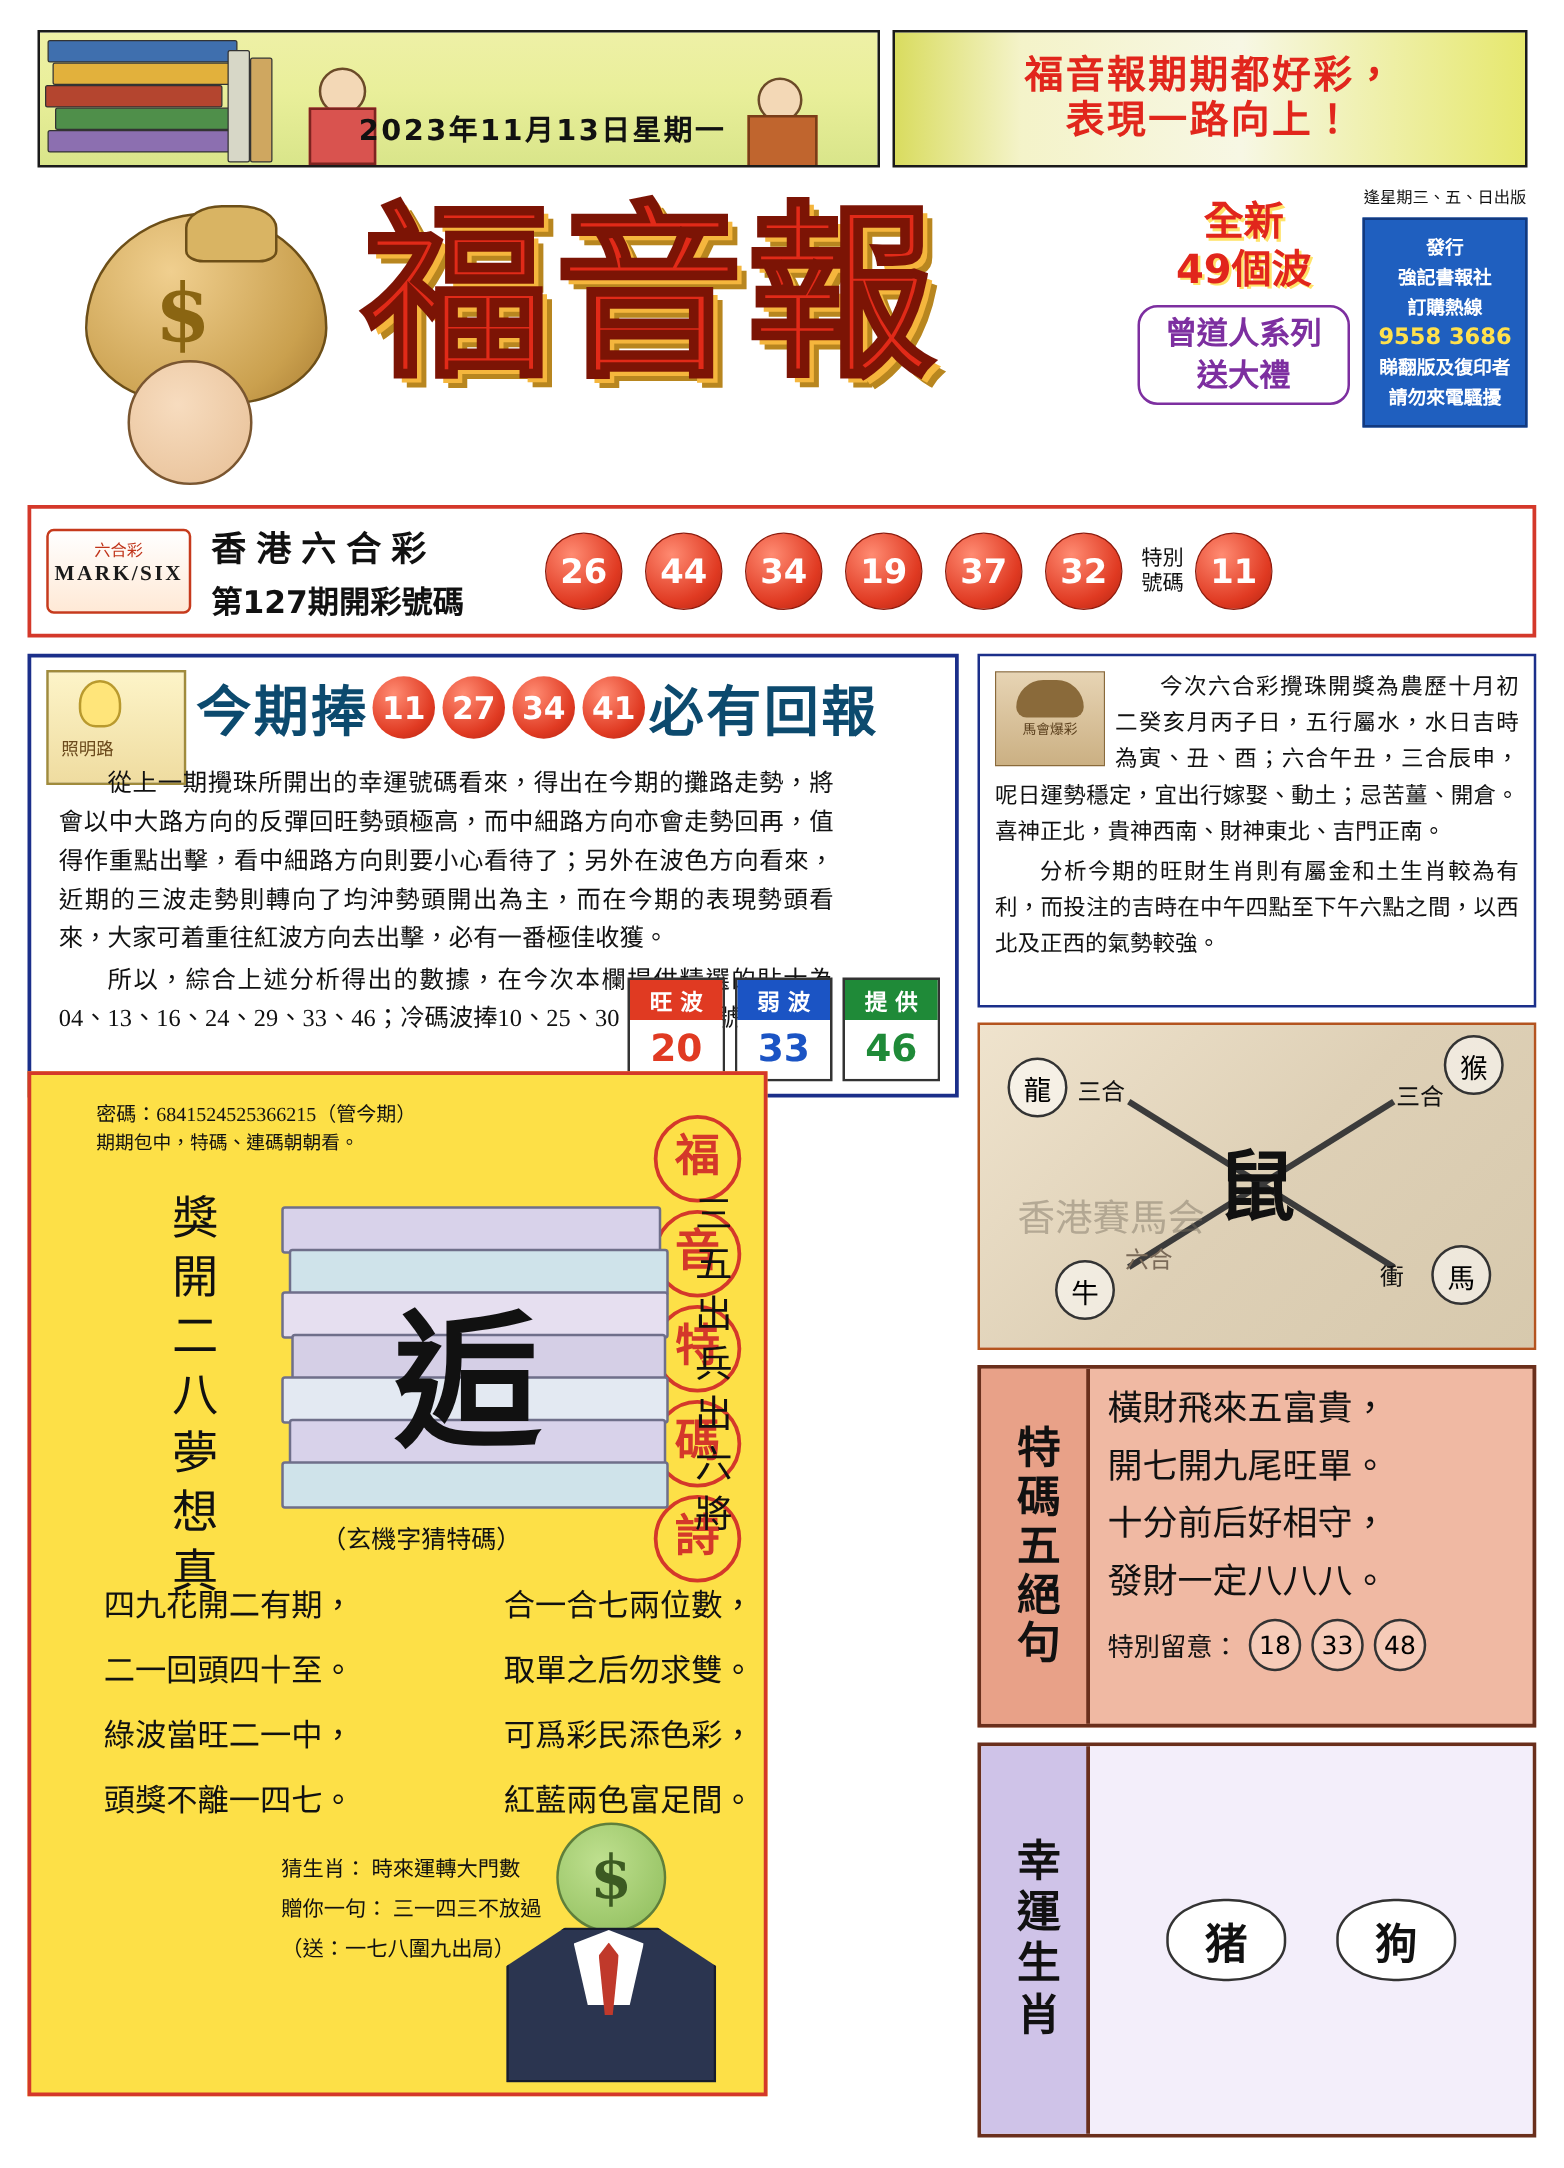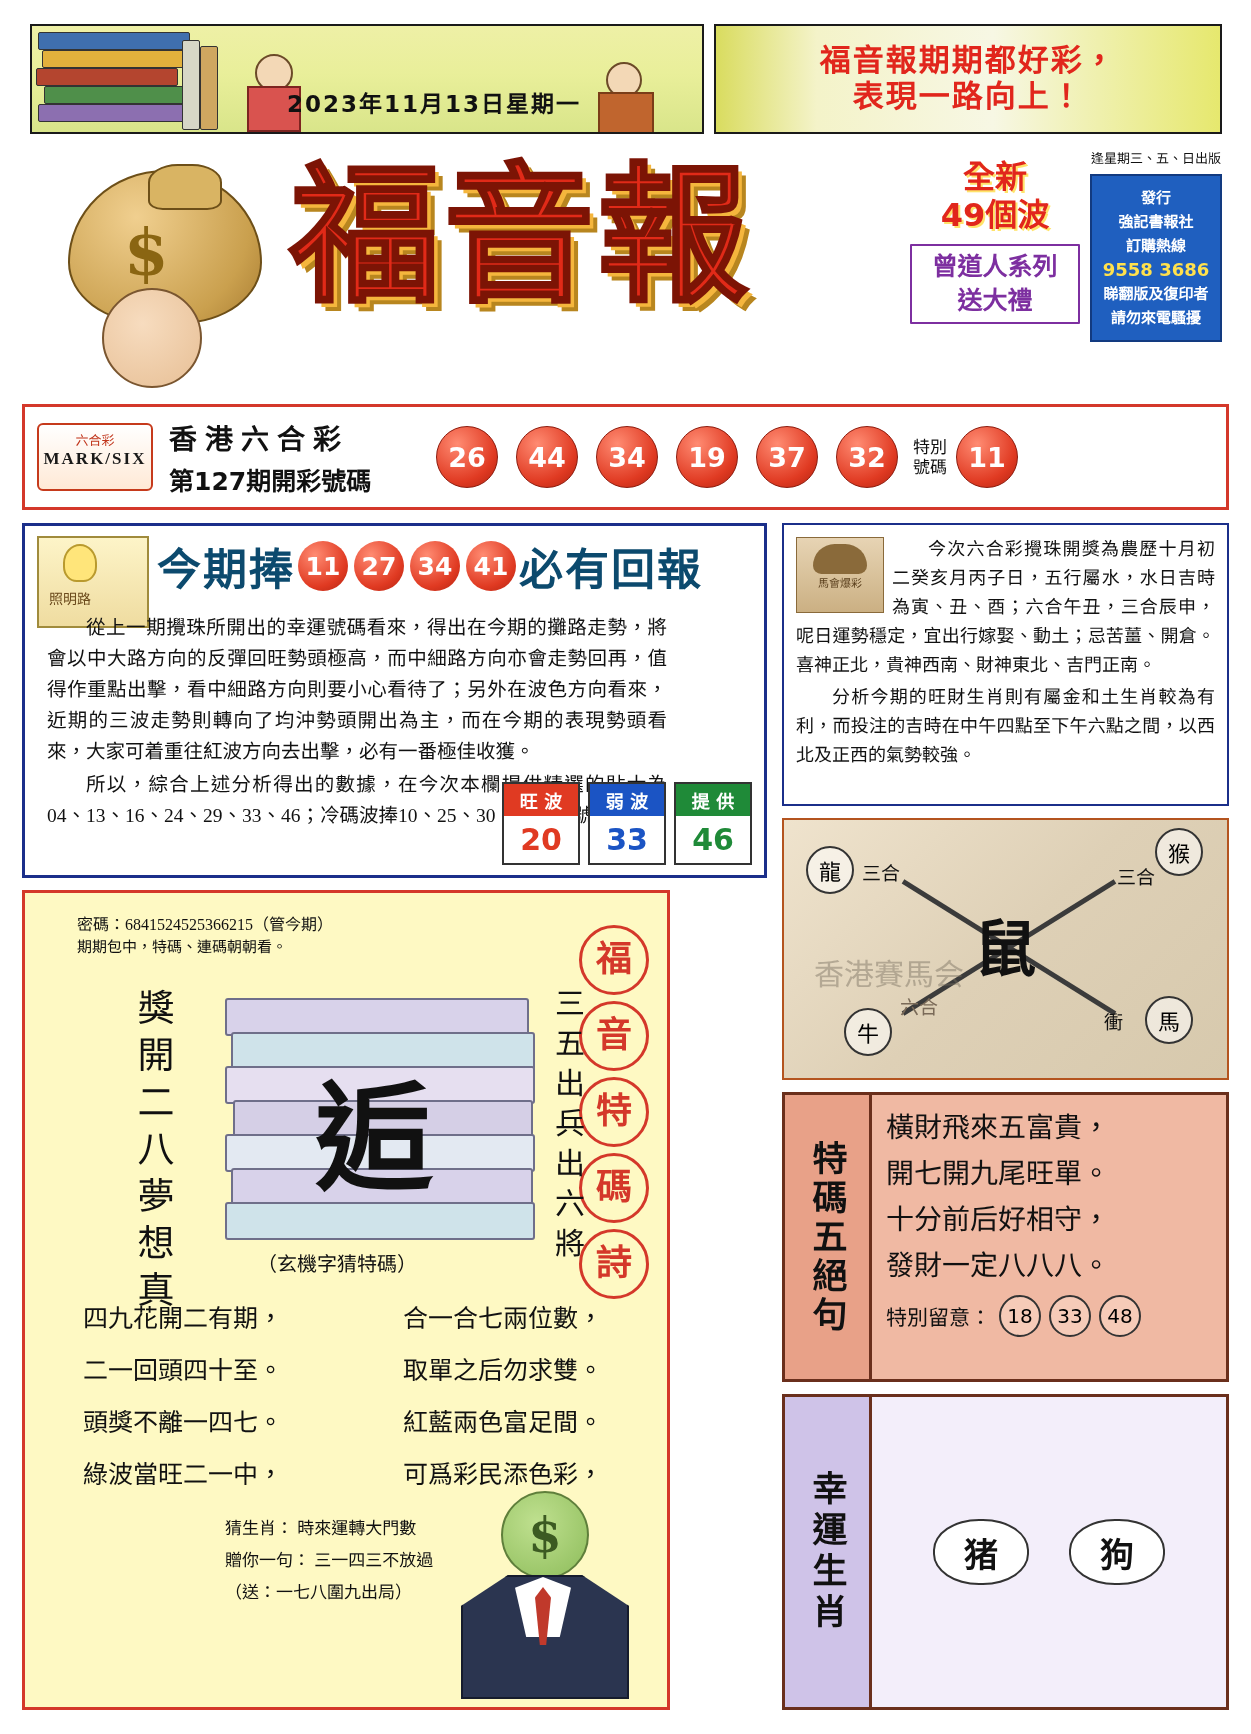--- a/index.html
+++ b/index.html
@@ -38,21 +38,21 @@
   .dollar{position:absolute;left:54px;top:42px;font-size:64px;font-weight:bold;color:#8a6512;font-family:"DejaVu Serif",serif;}
   .kid{position:absolute;left:52px;top:128px;width:96px;height:96px;border-radius:50%;
     background:radial-gradient(circle at 40% 35%,#f7dcbf,#e7bf95);border:2px solid #7a5630;}
   .title-block{position:absolute;left:260px;top:10px;width:600px;height:240px;}
   .bigtitle{font-family:"DejaVu Serif", serif;font-weight:bold;font-size:150px;line-height:170px;
     color:#e12a18;-webkit-text-stroke:3px #7c1405;letter-spacing:4px;
     text-shadow:5px 5px 0 #f5b63d, 9px 9px 0 #b8861f;}
   .badge-col{position:absolute;left:880px;top:18px;width:170px;text-align:center;}
   .badge-new{font-family:"DejaVu Sans",sans-serif;font-weight:bold;color:#e1261c;font-size:32px;line-height:38px;
      text-shadow:2px 2px 0 #ffe36a;}
-  .badge-box{margin-top:10px;border:2px solid #7d2fa0;border-radius:1px;color:#7d2fa0;
+  .badge-box{margin-top:10px;border:2px solid #7d2fa0;border-radius:16px;color:#7d2fa0;
      font-family:"DejaVu Sans",sans-serif;font-weight:bold;font-size:25px;padding:4px 2px;line-height:34px;background:#fff;}
   .pub-col{position:absolute;left:1060px;top:10px;width:132px;text-align:center;}
   .pub-top{font-size:13px;color:#111;font-family:"DejaVu Sans",sans-serif;line-height:18px;text-align:center;}
   .pub-box{margin-top:6px;background:#1f5fbf;border:2px solid #123a80;color:#fff;
      font-family:"DejaVu Sans",sans-serif;font-size:15px;line-height:24px;padding:10px 2px;font-weight:bold;}
   .pub-phone{color:#ffe14d;font-size:18px;}
 
   
   .resultbar{position:absolute;left:22px;top:404px;width:1207px;height:106px;
      border:3px solid #d4382a;box-sizing:border-box;background:#fff;display:flex;align-items:center;}
@@ -98,21 +98,21 @@
   
   .panelC{position:absolute;left:782px;top:818px;width:447px;height:262px;border:2px solid #b4541f;box-sizing:border-box;
      background:linear-gradient(135deg,#efe3cd,#ded0b6 50%,#d7c9ad);overflow:hidden;}
   .zbig{position:absolute;left:50%;top:48%;transform:translate(-50%,-50%);font-family:"DejaVu Serif",serif;font-size:62px;font-weight:bold;color:#111;}
   .zcirc{position:absolute;width:44px;height:44px;border:2px solid #333;border-radius:50%;
      display:flex;align-items:center;justify-content:center;font-family:"DejaVu Serif",serif;font-size:22px;background:rgba(255,255,255,.55);}
   .zlab{position:absolute;font-family:"Liberation Serif",serif;font-size:19px;color:#111;}
   .xline{position:absolute;background:#3b3b3b;height:5px;width:250px;left:100px;top:125px;}
 
   
-  .panelD{position:absolute;left:22px;top:890px;width:648px;height:820px;border:3px solid #d4382a;box-sizing:border-box;background:#fef9c3;overflow:hidden;}
+  .panelD{position:absolute;left:22px;top:857px;width:592px;height:820px;border:3px solid #d4382a;box-sizing:border-box;background:#fde047;overflow:hidden;}
   .code-line{position:absolute;left:52px;top:18px;font-family:"Liberation Serif",serif;font-size:16px;color:#111;}
   .code-line2{position:absolute;left:52px;top:42px;font-family:"Liberation Serif",serif;font-size:15px;color:#111;}
   .vtitle{position:absolute;right:16px;top:26px;width:74px;text-align:center;}
   .vtitle .vc{display:block;width:64px;height:64px;margin:6px auto;border:3px solid #d4382a;border-radius:50%;
      font-family:"DejaVu Serif",serif;font-size:36px;color:#d4382a;font-weight:bold;line-height:60px;}
   .vcol{position:absolute;font-family:"DejaVu Serif",serif;writing-mode:vertical-rl;text-orientation:upright;}
   .left-v{left:100px;top:95px;font-size:37px;letter-spacing:10px;color:#111;}
   .mid-v{left:520px;top:95px;font-size:30px;letter-spacing:10px;color:#111;}
   .stack{position:absolute;left:200px;top:105px;width:330px;height:260px;}
   .stack i{position:absolute;display:block;border:2px solid #6f6f8a;border-radius:3px;}
@@ -325,26 +325,26 @@
     <div class="poem">
       <div class="row">
         <span>四九花開二有期，</span>
         <span>合一合七兩位數，</span>
       </div>
       <div class="row">
         <span>二一回頭四十至。</span>
         <span>取單之后勿求雙。</span>
       </div>
       <div class="row">
+        <span>綠波當旺二一中，</span>
+        <span>可爲彩民添色彩，</span>
+      </div>
+      <div class="row">
         <span>頭獎不離一四七。</span>
         <span>紅藍兩色富足間。</span>
-      </div>
-      <div class="row">
-        <span>綠波當旺二一中，</span>
-        <span>可爲彩民添色彩，</span>
       </div>
     </div>
 
     <div class="notes">
       <div>猜生肖： 時來運轉大門數</div>
       <div>贈你一句： 三一四三不放過</div>
       <div>（送：一七八圍九出局）</div>
     </div>
 
     <div class="suit">

